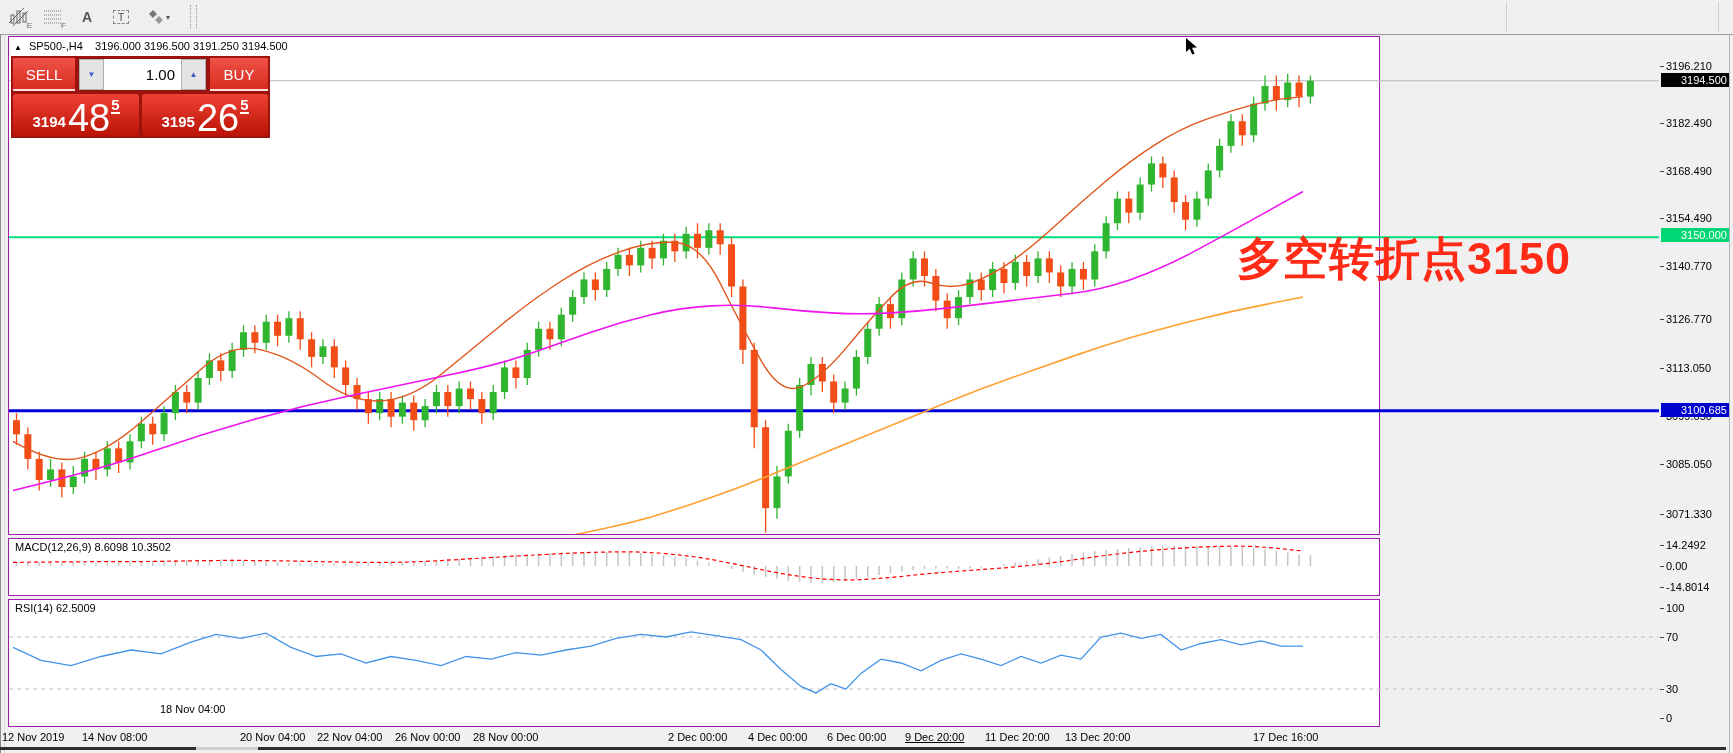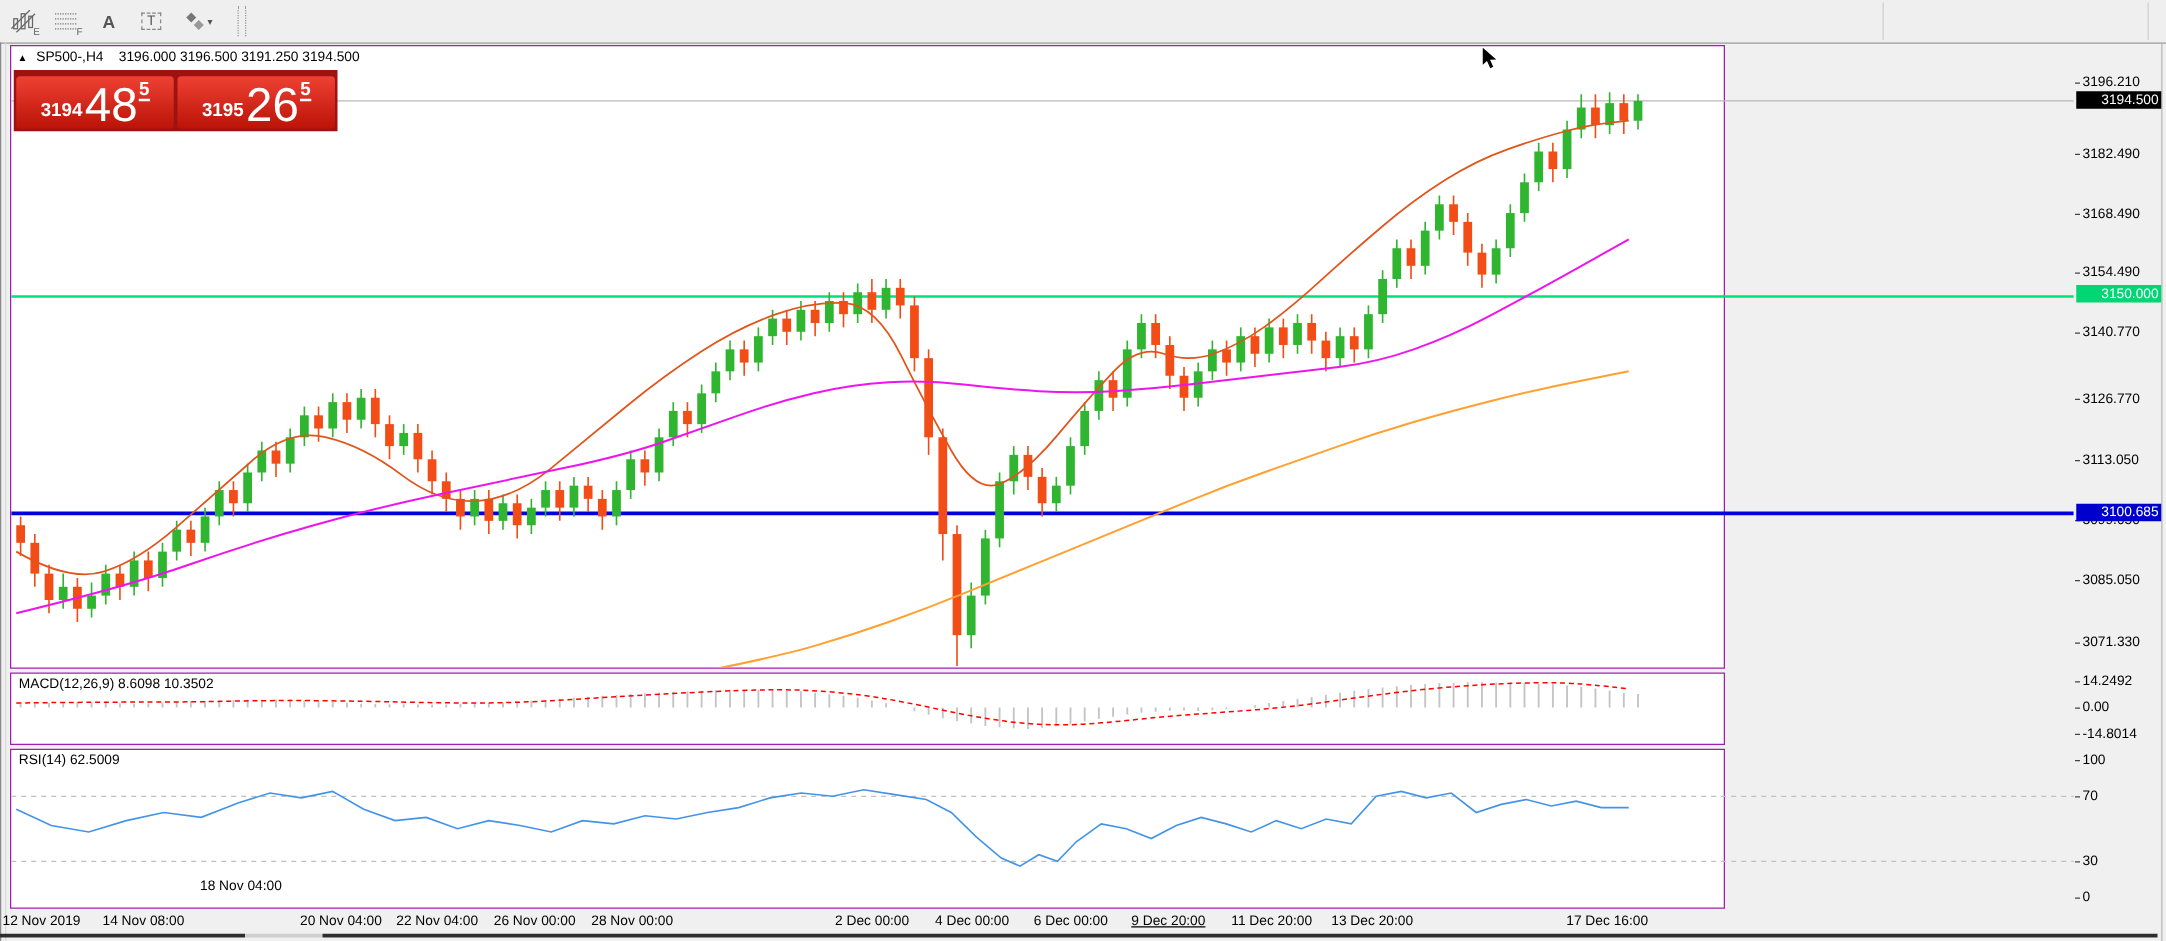--- a/index.html
+++ b/index.html
@@ -112,34 +112,44 @@
 
   <div class="pane" id="pane-main">
     <div id="ohlc-header">
       <span class="arr">▲</span>
       <span>SP500-,H4</span>
       <span>&nbsp;&nbsp;</span>
       <span>3196.000 3196.500 3191.250 3194.500</span>
     </div>
 
     <div id="trade-widget">
+      <div id="tw-row1">
+        <div class="tw-btn" id="tw-sell">SELL</div>
+        <div id="tw-spinner">
+          <div class="sp-btn">▼</div>
+          <input id="tw-volume" value="1.00" style="">
+          <div class="sp-btn">▲</div>
+        </div>
+        <div class="tw-btn" id="tw-buy">BUY</div>
+      </div>
       <div id="tw-row2">
         <div class="tw-tile">
           <span class="tile-small">3194</span>
           <span class="tile-big">48</span>
           <span class="tile-sup">5</span>
         </div>
         <div class="tw-tile">
           <span class="tile-small">3195</span>
           <span class="tile-big">26</span>
           <span class="tile-sup">5</span>
         </div>
       </div>
     </div>
 
+    <div id="annotation">多空转折点3150</div>
 
     <div id="cursor">
       <svg width="12" height="18" viewBox="0 0 12 18">
         <polygon points="0,0 0,14 3.6,10.8 6.2,16.5 8.6,15.4 6,9.8 11,9.6" fill="#000"></polygon>
       </svg>
     </div>
 
     <svg id="svg-main" width="1650" height="497">
         <line x1="0" y1="200.28357499999925" x2="1650" y2="200.28357499999925" stroke="#00e07c" stroke-width="2"></line>
         <line x1="0" y1="373.7490874999994" x2="1650" y2="373.7490874999994" stroke="#0000dd" stroke-width="3"></line>

